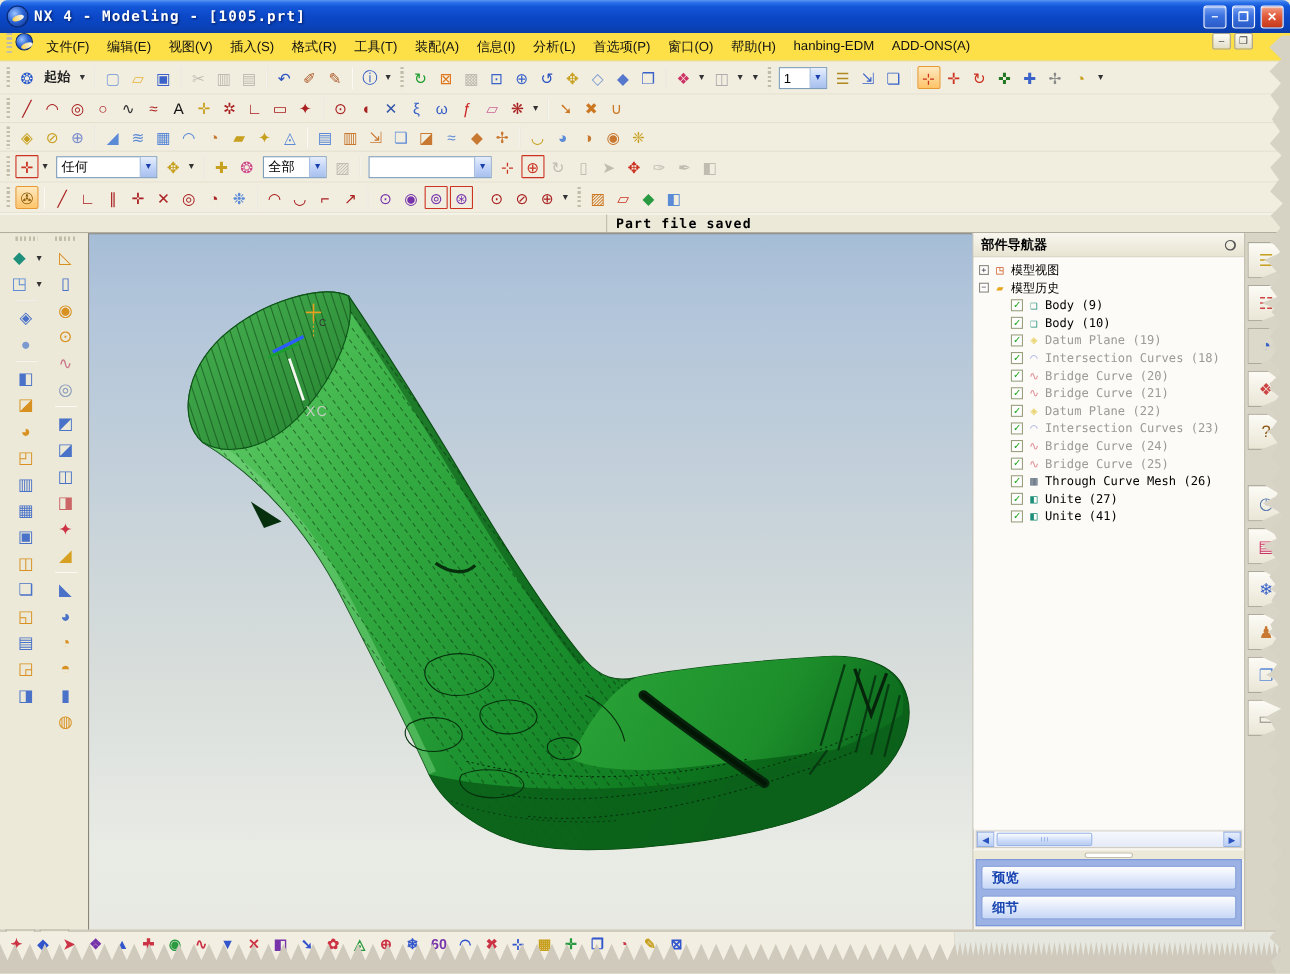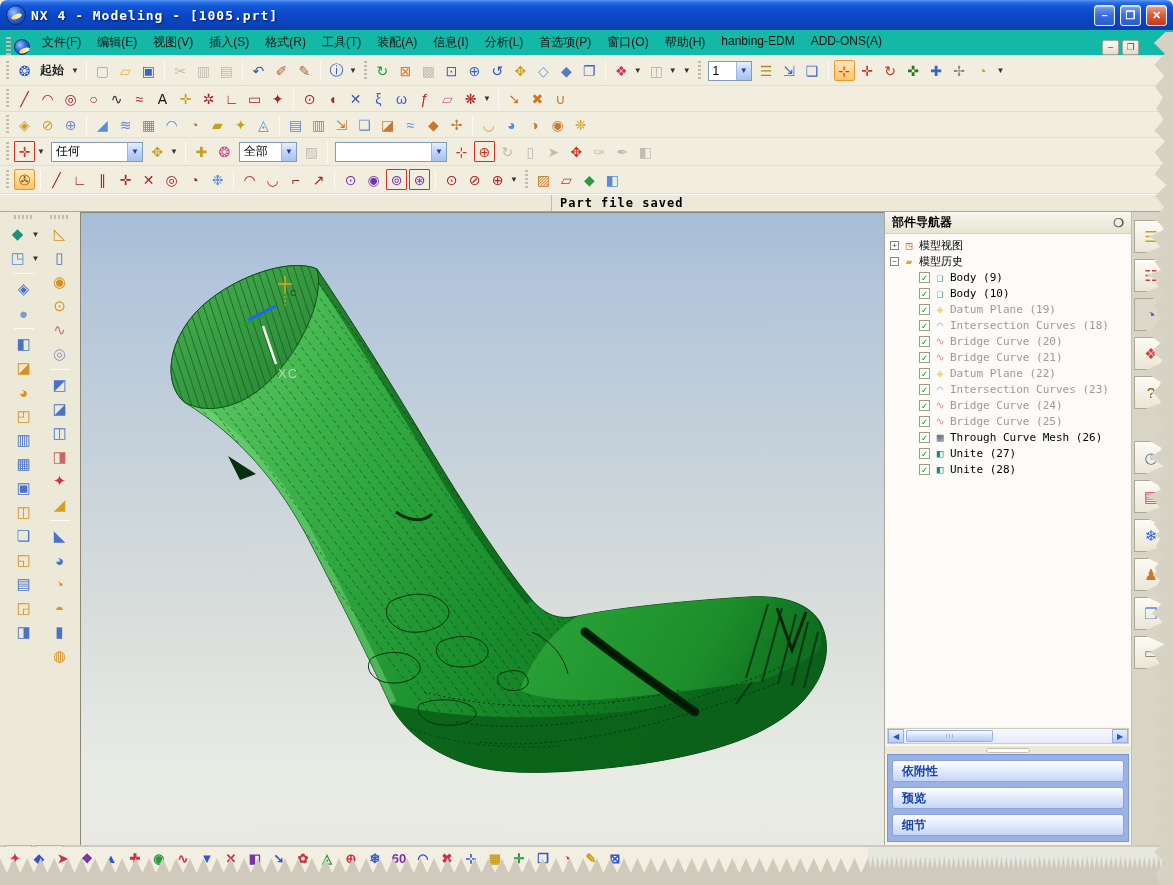--- a/index.html
+++ b/index.html
@@ -18,21 +18,21 @@
     background:linear-gradient(90deg,#ffd24a,#f4f8ff);transform:rotate(-20deg);}
   .tb-title{color:#fff;font-weight:bold;font-size:13px;letter-spacing:1px;
     font-family:"DejaVu Sans Mono",monospace;text-shadow:1px 1px 2px #001d66;}
   .tb-spacer{flex:1;}
   .wbtn{width:21px;height:21px;border-radius:3px;border:1px solid #eef2ff;display:flex;align-items:center;
     justify-content:center;color:#fff;font-size:11px;font-weight:bold;
     background:linear-gradient(180deg,#7aa4f4,#3a70e0 45%,#2a5cc8);box-shadow:inset 0 1px 1px rgba(255,255,255,.7);}
   .wbtn.close{background:linear-gradient(180deg,#f0a086,#e25b3c 45%,#c43818);}
 
   
-  #menubar{height:26px;background:#14b8a6;display:flex;align-items:flex-end;padding-left:6px;
+  #menubar{height:26px;background:#fde047;display:flex;align-items:flex-start;padding-left:6px;
     border-bottom:1px solid #e2decb;}
   .menu-item{padding:4px 8px;color:#111;white-space:nowrap;}
   .mdi{margin-left:auto;display:flex;gap:3px;margin-right:34px;}
   .mdibtn{width:17px;height:15px;border:1px solid #a8a496;border-radius:2px;font-size:9px;line-height:12px;
     text-align:center;color:#444;background:linear-gradient(#fdfdf8,#e2ddc8);}
 
   
   .tbrow{display:flex;align-items:center;height:26px;background:#f1eee0;border-bottom:1px solid #e3dfcd;
     padding:0 2px;white-space:nowrap;overflow:hidden;}
   #row1{height:30px;}
@@ -1226,38 +1226,35 @@
           <span class="trow" style="margin-left: 17px;">
     <span class="texp hid"></span>
     <span class="tchk">✓</span>
     <span class="tico" style="color: rgb(29, 143, 122);">◧</span>
     <span class="tlabel">Unite (27)</span>
   </span>
           <span class="trow" style="margin-left: 17px;">
     <span class="texp hid"></span>
     <span class="tchk">✓</span>
     <span class="tico" style="color: rgb(29, 143, 122);">◧</span>
-    <span class="tlabel">Unite (28)</span>
+    <span class="tlabel">Unite (41)</span>
   </span>
         </div>
       <div class="nav-hscroll">
         <span class="harrow">◀</span>
         <span class="htrack">
             <span class="hthumb"></span>
           </span>
         <span class="harrow">▶</span>
       </div>
       <div class="nav-split">
           <span class="split-pill"></span>
         </div>
       <div class="nav-panels">
           <div class="panel-bar">
-    <span>依附性</span>
-  </div>
-          <div class="panel-bar">
     <span>预览</span>
   </div>
           <div class="panel-bar">
     <span>细节</span>
   </div>
         </div>
     </div>
 
     <div id="resourcebar">
         <div class="rtab jagR" style="clip-path: polygon(0% 0%, 0% 100%, 34% 100%, 92.85% 75%, 43.35% 50%, 99.28% 25%, 59.81% 0%);">

